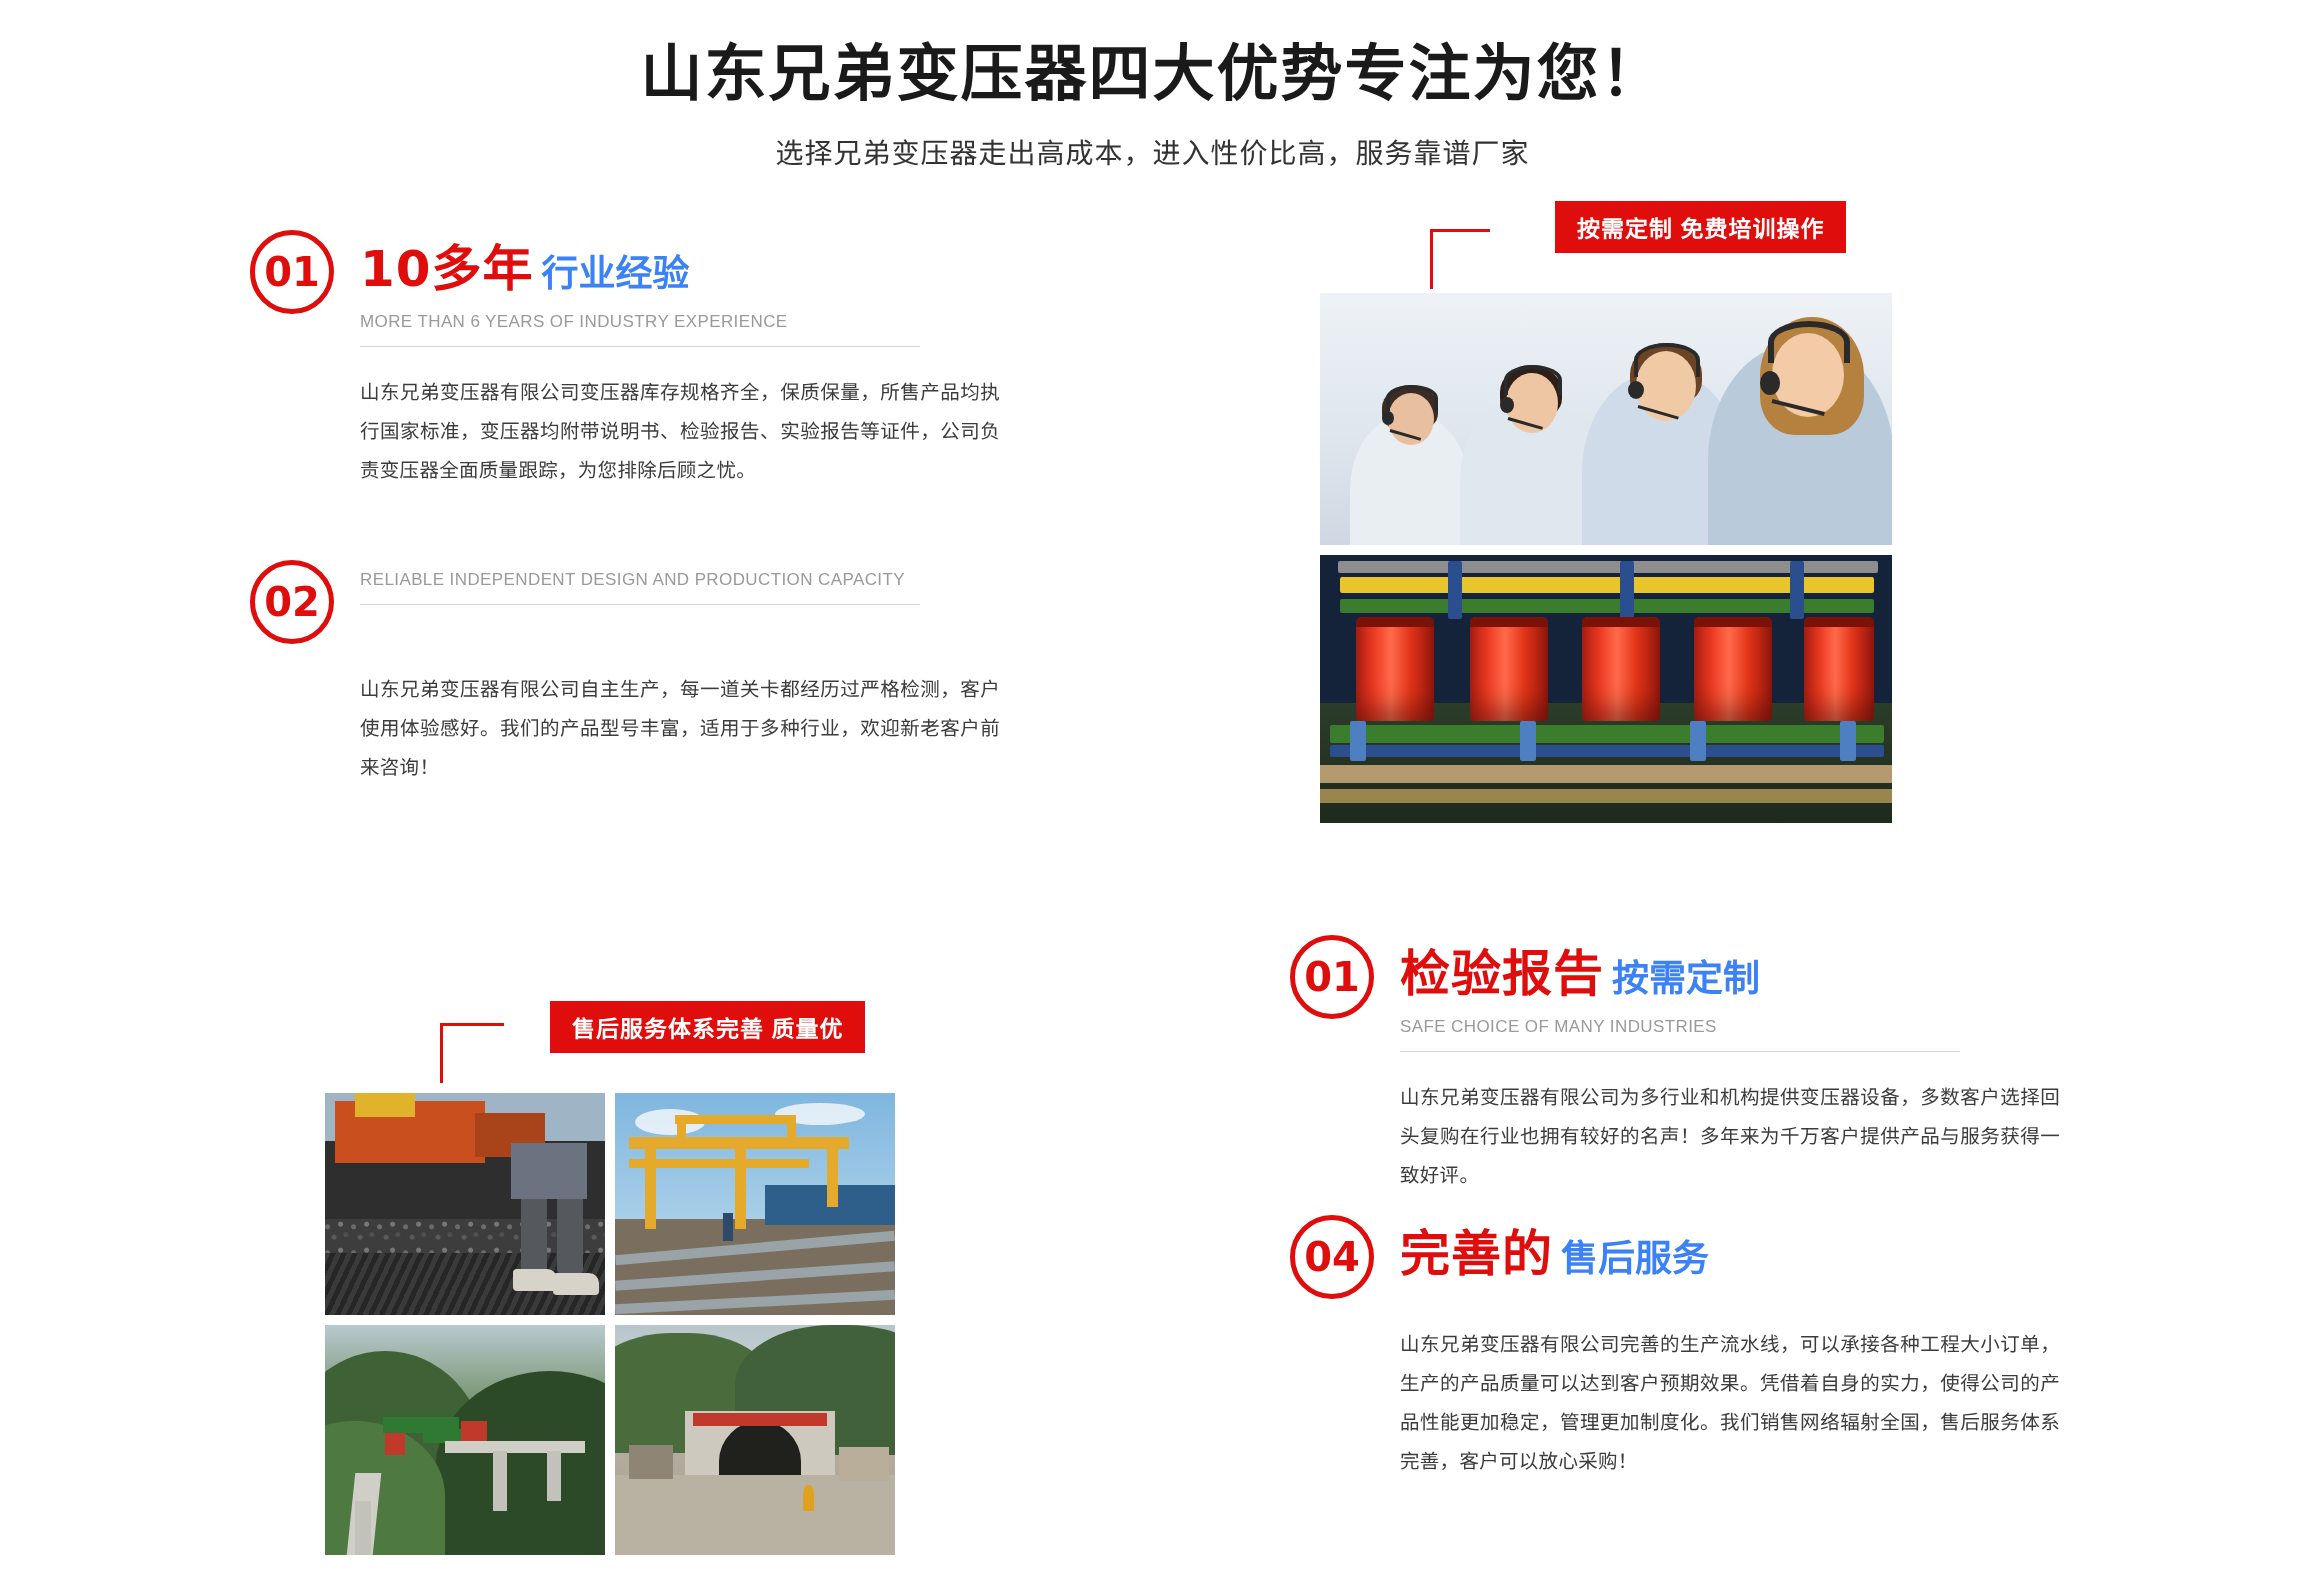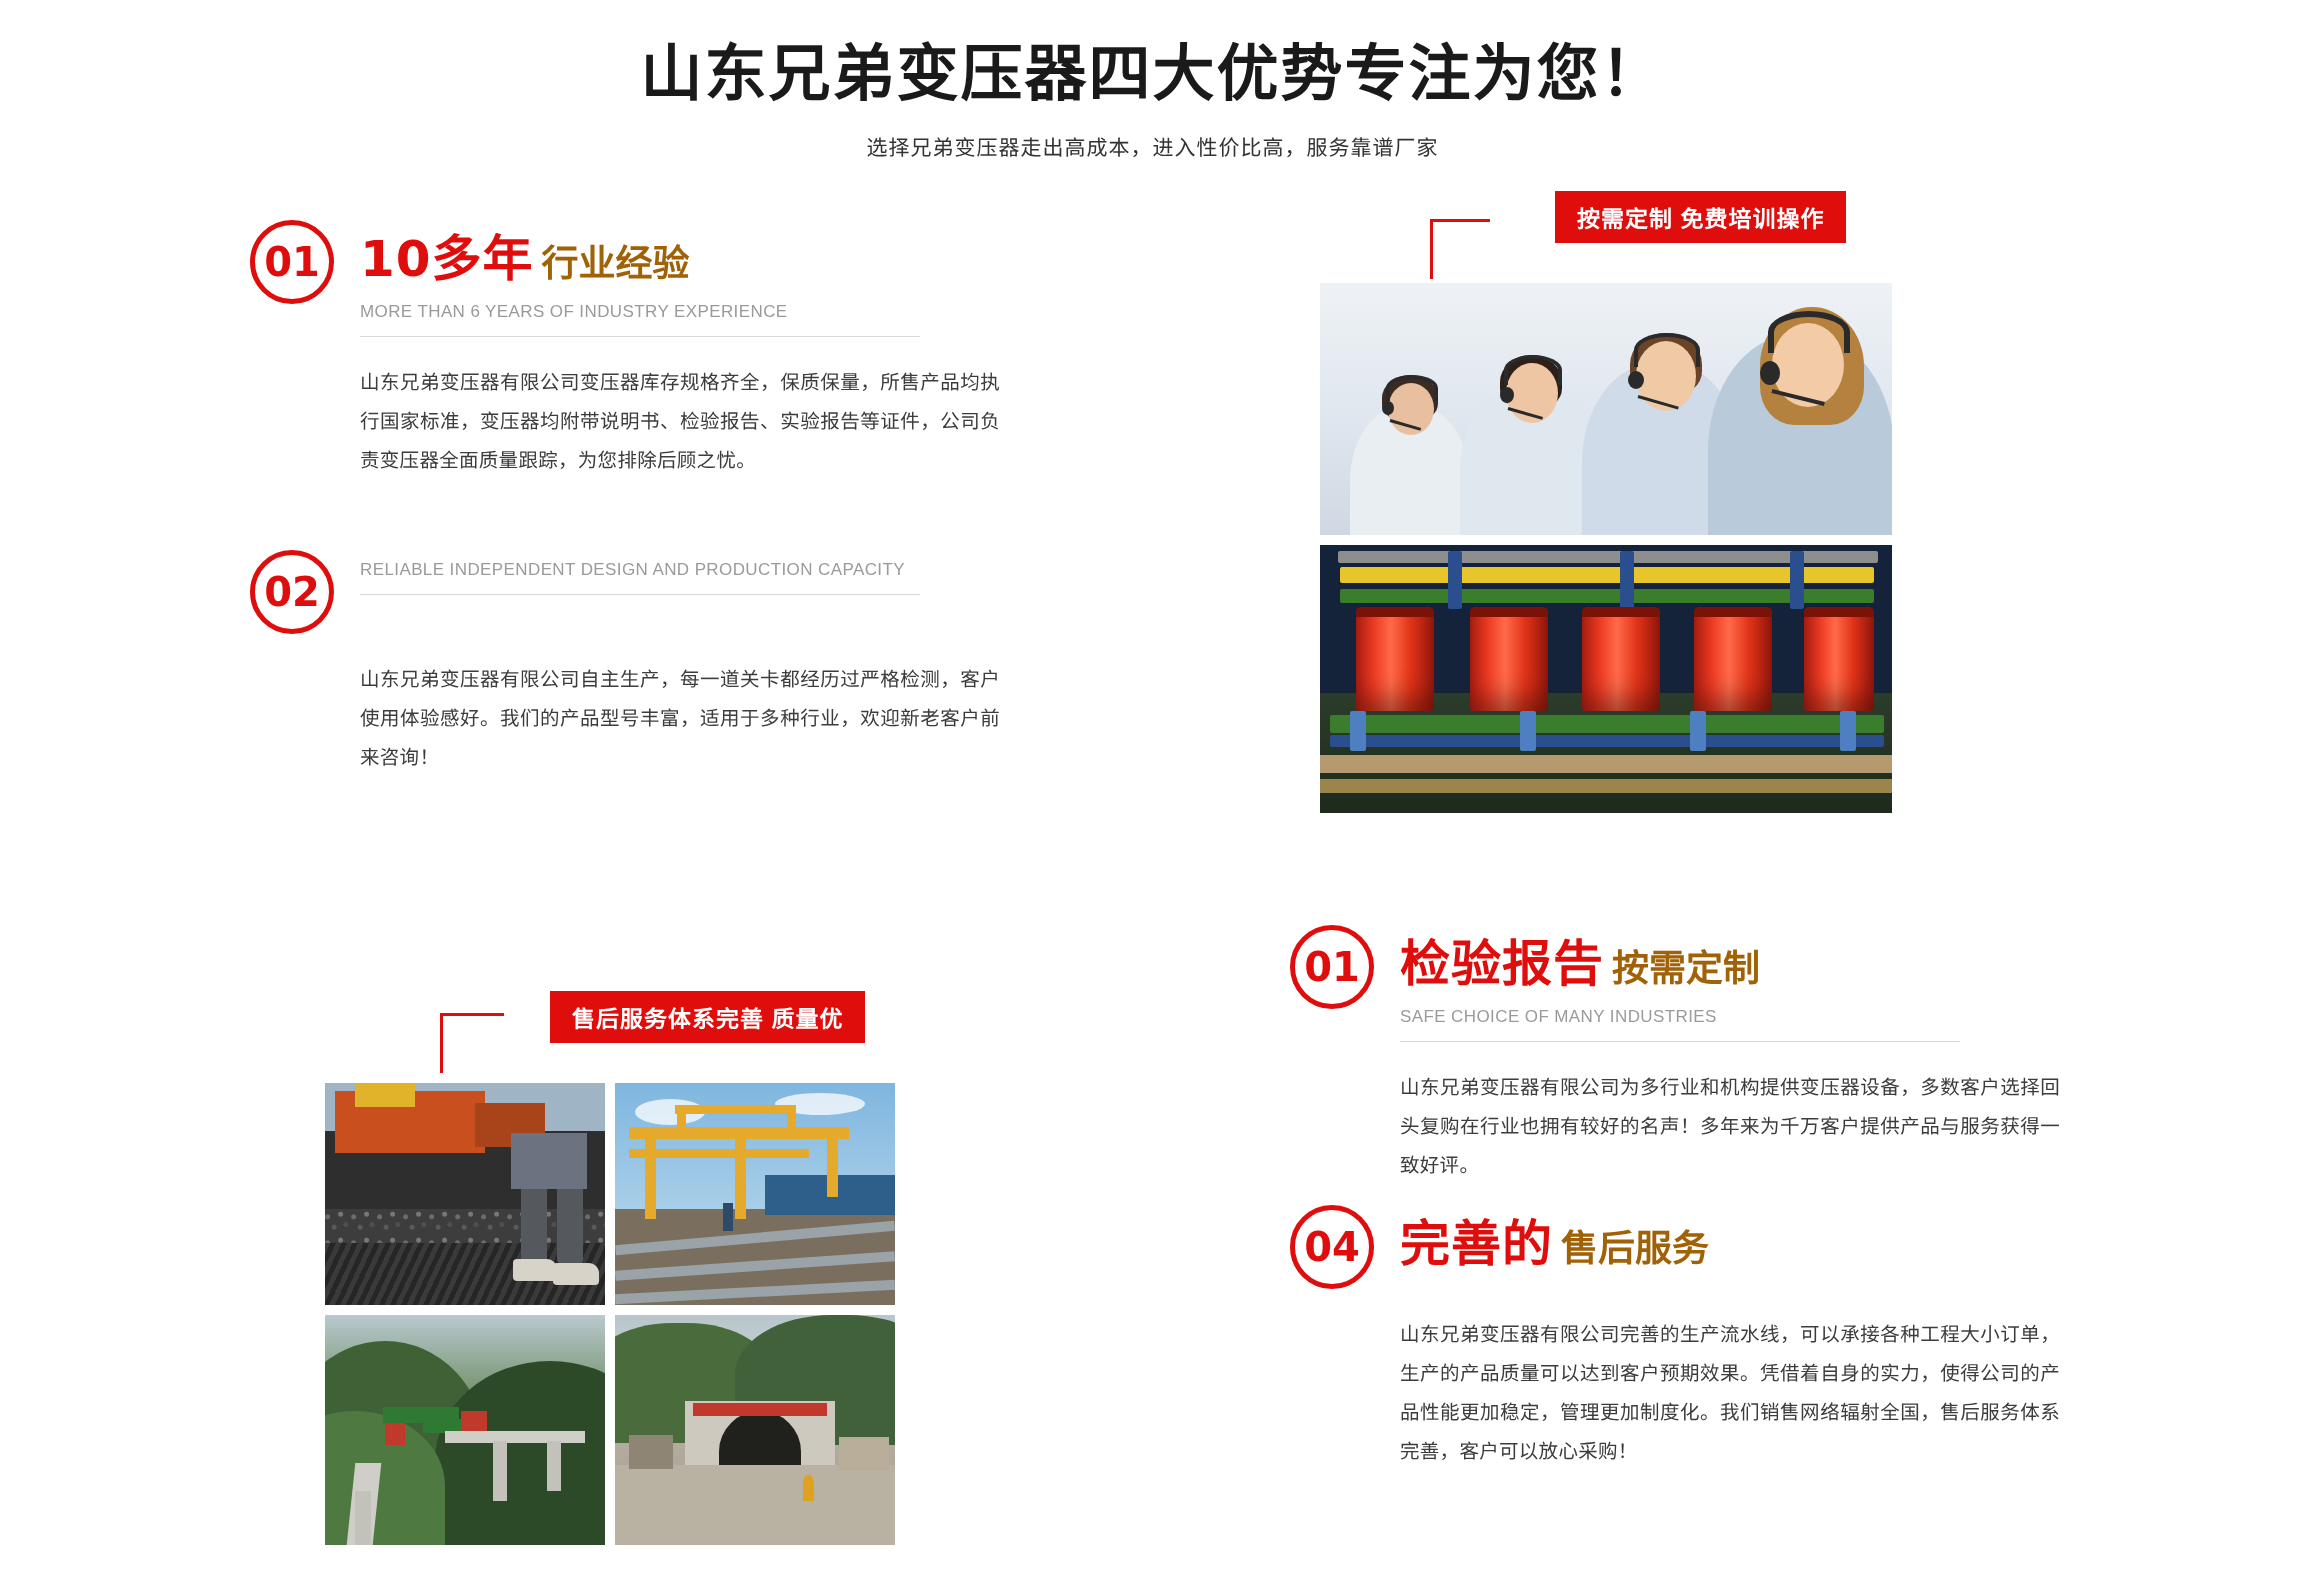--- a/index.html
+++ b/index.html
@@ -24,21 +24,21 @@
   .main-title {
     font-size: 62px;
     font-weight: bold;
     letter-spacing: 2px;
     color: #1a1a1a;
     line-height: 1.15;
     margin: 0;
     font-family: "DejaVu Sans", "Liberation Sans", sans-serif;
   }
   .sub-title {
-    font-size: 21px;
+    font-size: 28px;
     color: #333;
     margin-top: 22px;
     letter-spacing: 1px;
   }
 
   
   .content {
     position: relative;
     width: 2305px;
     height: 1380px;
@@ -77,21 +77,21 @@
     white-space: nowrap;
   }
   .hl-red {
     color: #e00d0d;
     font-size: 50px;
     font-weight: bold;
     letter-spacing: 1px;
     font-family: "DejaVu Sans", "Liberation Sans", sans-serif;
   }
   .hl-dark {
-    color: #a16207;
+    color: #3b82f6;
     font-size: 37px;
     font-weight: bold;
     margin-left: 8px;
     font-family: "DejaVu Sans", "Liberation Sans", sans-serif;
   }
   .hl-dark.big {
     font-size: 39px;
   }
   .head-en {
     margin-top: 12px;

